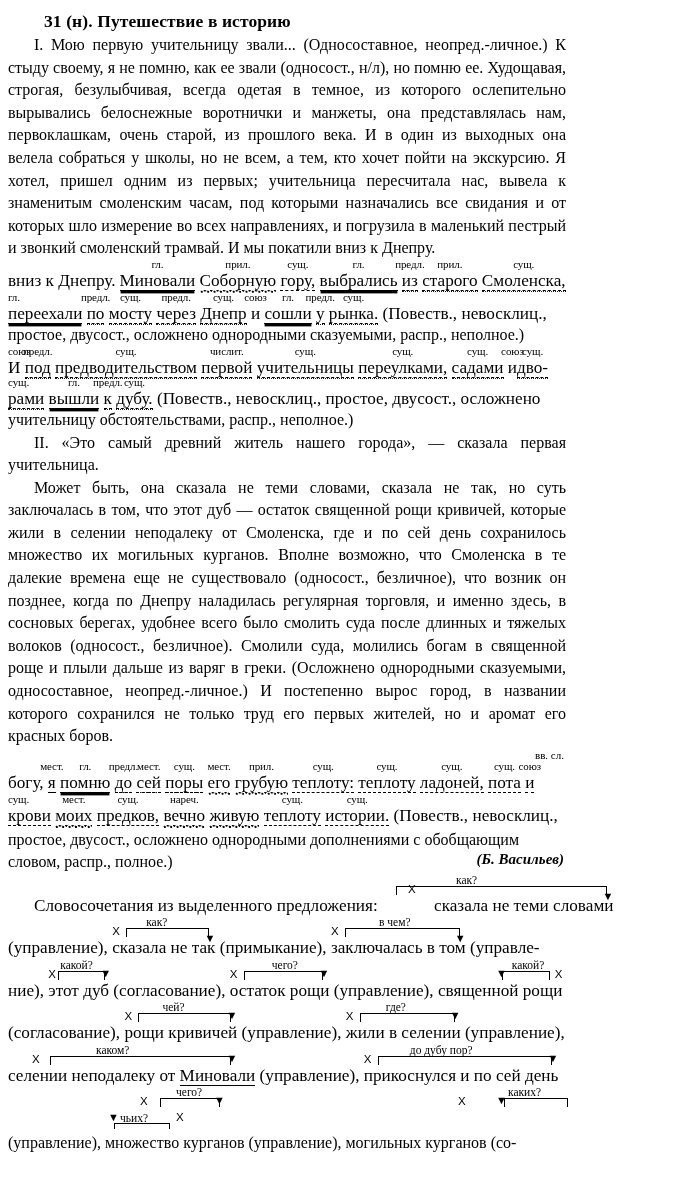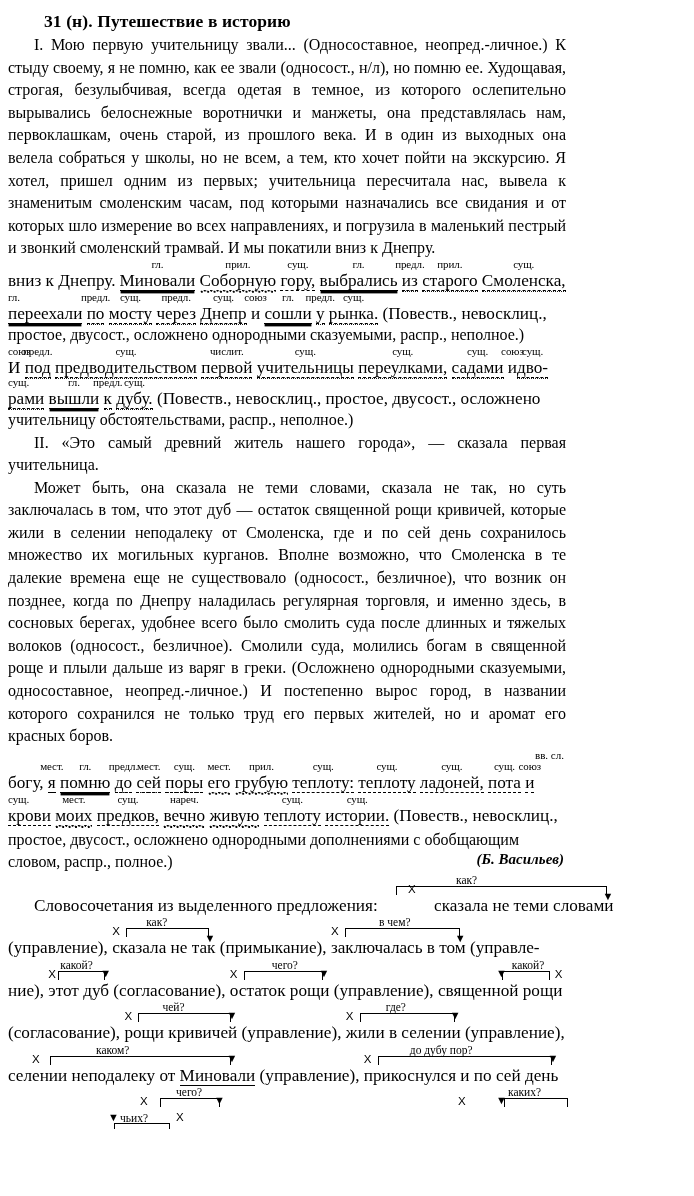--- a/index.html
+++ b/index.html
@@ -346,17 +346,18 @@
         <span class="dia" style="height:15px">
           <span class="xm" style="left:168px; bottom:2px">X</span>
           <span class="q" style="left:112px; top:2px">чьих?</span>
           <span class="brk" style="left:106px; width:54px; top:13px; height:5px"></span>
           <span class="arw" style="left:100px; top:2px">▼</span>
         </span>
         <span class="txt" style="display:inline-block; width:600px">&nbsp;</span>
       </span>
     </div>
 
+    <p class="body">(управление), множество курганов (управление), могильных курганов (со-</p>
 
   </div>
 
 </div>
 </div>
 
 </body></html>

